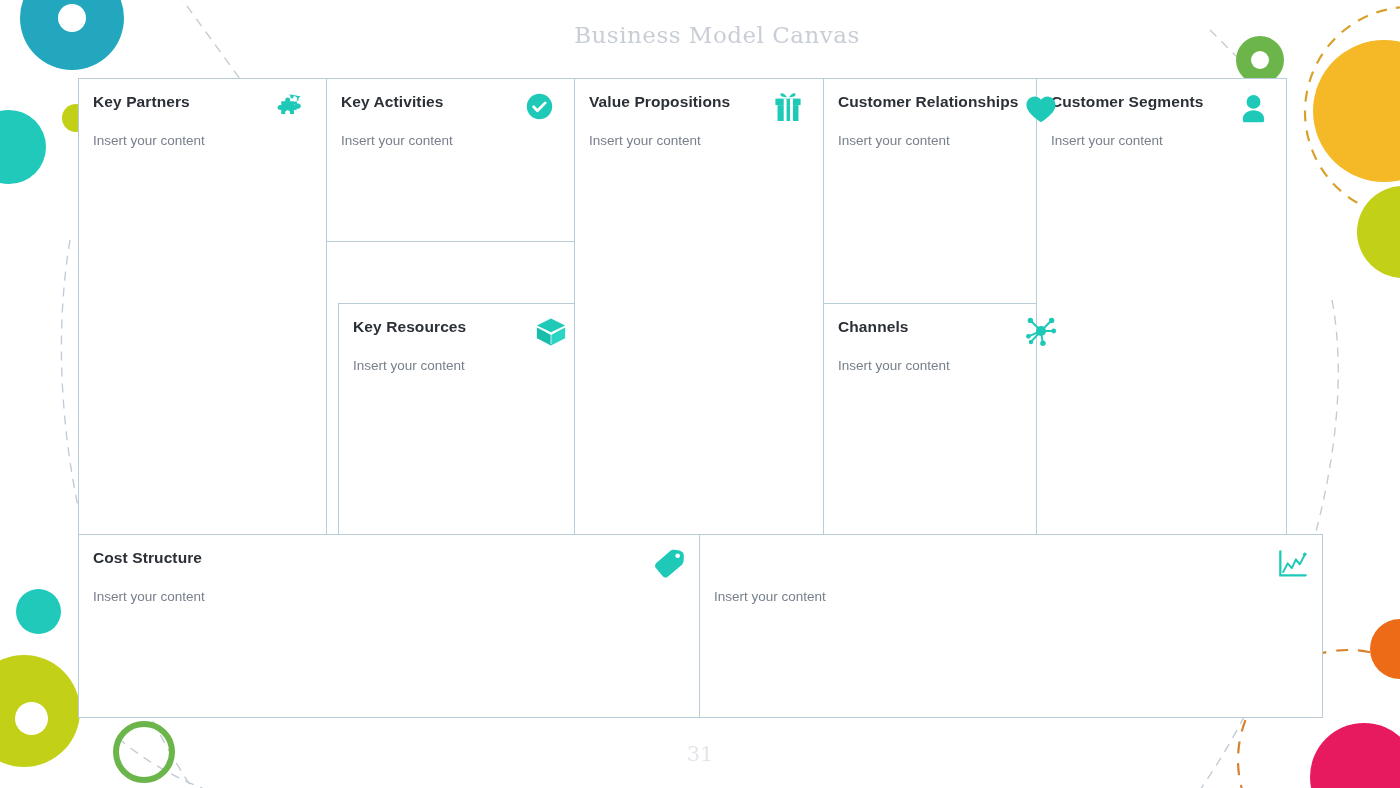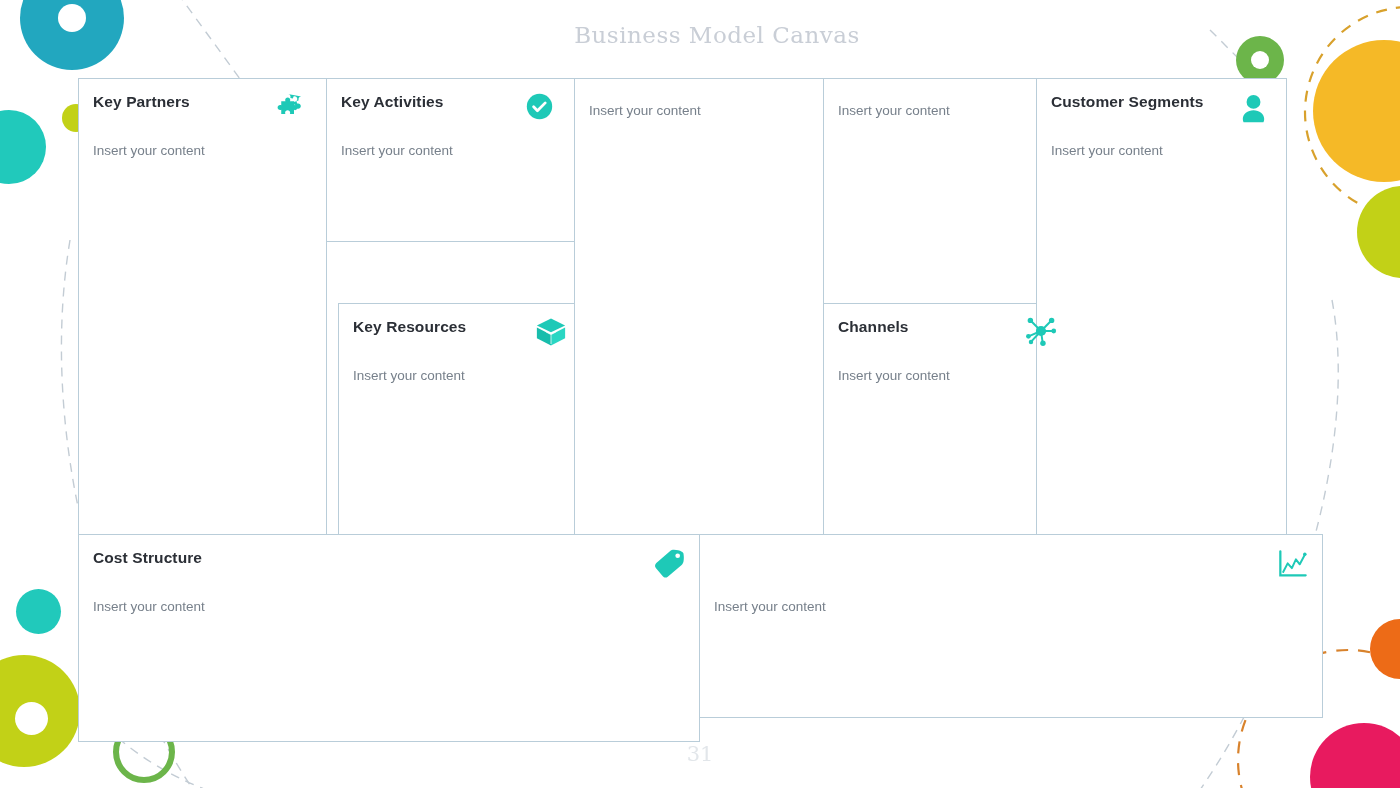--- a/index.html
+++ b/index.html
@@ -65,21 +65,20 @@
     font-weight: bold;
     color: #2b2f36;
     letter-spacing: 0.1px;
     line-height: 1.1;
     position: relative;
     z-index: 1;
   }
   .cell-sub {
     font-size: 13.5px;
     color: #77808b;
-    margin-top: 10px;
     line-height: 1.2;
   }
   .cell-icon {
     position: absolute;
     right: 0px;
     top: -4px;
     width: 34px; height: 34px;
     display: flex; align-items: center; justify-content: center;
     z-index: 2;
   }
@@ -171,24 +170,44 @@
             <path fill="#2ad6c3" d="M33 11.2v11.4l-15 7.6V18.8z"></path>
             <path fill="#ffffff" d="M17.3 17.6h1.4v11h-1.4z" opacity="0.55"></path>
             <path fill="#ffffff" d="M18 17.6l4.8-2.4.6 1.2-4.7 2.4zM18 17.6l-4.8-2.4-.6 1.2 4.7 2.4z" opacity="0.55"></path>
           </svg>
         </div>
       </div>
       <div class="cell-sub">Insert your content</div>
     </div>
 
     <div class="cell" style="left:496px; top:0px; width:250px; height:457px;">
+      <div class="cell-head">
+        <div class="cell-title">Value Propositions</div>
+        <div class="cell-icon" style="top:-3px;">
+          <svg width="28" height="32" viewBox="0 0 30 34">
+            <path fill="#1ec9b7" d="M8.2 2.2c2.3 0 4.4 2 5.6 4.3-2.6.2-5.1-.3-6.3-1.5-.9-.9-.7-2 .2-2.6.2-.1.4-.2.5-.2zm13.6 0c-2.3 0-4.4 2-5.6 4.3 2.6.2 5.1-.3 6.3-1.5.9-.9.7-2-.2-2.6-.2-.1-.4-.2-.5-.2z"></path>
+            <rect x="1.5" y="8" width="27" height="7" fill="#1ec9b7"></rect>
+            <rect x="3.8" y="15" width="22.4" height="17" fill="#1ec9b7"></rect>
+            <rect x="10.4" y="8" width="3.1" height="24" fill="#ffffff"></rect>
+            <rect x="17.2" y="8" width="3.1" height="24" fill="#ffffff"></rect>
+          </svg>
+        </div>
+      </div>
       <div class="cell-sub">Insert your content</div>
     </div>
 
     <div class="cell" style="left:745px; top:0px; width:250px; height:226px;">
+      <div class="cell-head">
+        <div class="cell-title">Customer Relationships</div>
+        <div class="cell-icon" style="top:-1px; right:-4px;">
+          <svg width="32" height="30" viewBox="0 0 34 32">
+            <path fill="#1ec9b7" d="M17 30.2C9.6 24.6 1.5 18.9 1.5 11.6 1.5 6.5 5.4 2.6 10.2 2.6c2.8 0 5.3 1.4 6.8 3.6 1.5-2.2 4-3.6 6.8-3.6 4.8 0 8.7 3.9 8.7 9 0 7.3-8.1 13-15.5 18.6z"></path>
+          </svg>
+        </div>
+      </div>
       <div class="cell-sub">Insert your content</div>
     </div>
 
     <div class="cell" style="left:745px; top:225px; width:250px; height:232px;">
       <div class="cell-head">
         <div class="cell-title">Channels</div>
         <div class="cell-icon" style="top:-4px; right:-4px;">
           <svg width="38" height="36" viewBox="0 0 40 38">
             <g stroke="#1ec9b7" stroke-width="2.3">
               <line x1="20" y1="19" x2="8" y2="7"></line>
@@ -217,21 +236,21 @@
         <div class="cell-icon" style="top:-2px; right:-2px;">
           <svg width="27" height="30" viewBox="0 0 28 32">
             <circle cx="14" cy="9.5" r="7.4" fill="#1ec9b7"></circle>
             <path fill="#1ec9b7" d="M14 18.4c-6.3 0-11.4 4.1-11.4 9.2 0 1.3.3 2.5.8 3.6h21.2c.5-1.1.8-2.3.8-3.6 0-5.1-5.1-9.2-11.4-9.2z"></path>
           </svg>
         </div>
       </div>
       <div class="cell-sub">Insert your content</div>
     </div>
 
-    <div class="cell" style="left:0px; top:456px; width:622px; height:208px;">
+    <div class="cell" style="left:0px; top:456px; width:622px; height:184px;">
       <div class="cell-head">
         <div class="cell-title">Cost Structure</div>
         <div class="cell-icon" style="right:-6px; top:-2px;">
           <svg width="32" height="30" viewBox="0 0 34 32">
             <path fill="#1ec9b7" d="M31.3 4.6c.5 2.6.7 5.6.1 8.8-.3 1.6-1.1 2.9-2.3 3.9L14.6 29.5c-1.6 1.4-4 1.2-5.3-.4L1.9 20.2c-1.3-1.6-1.1-4 .5-5.4L16.9 2.3c1.2-1 2.7-1.5 4.3-1.5 3.2 0 6.1.8 8.4 2 .8.4 1.5 1.2 1.7 1.8z"></path>
             <circle cx="25.2" cy="7.2" r="2.5" fill="#ffffff"></circle>
           </svg>
         </div>
       </div>
       <div class="cell-sub">Insert your content</div>

